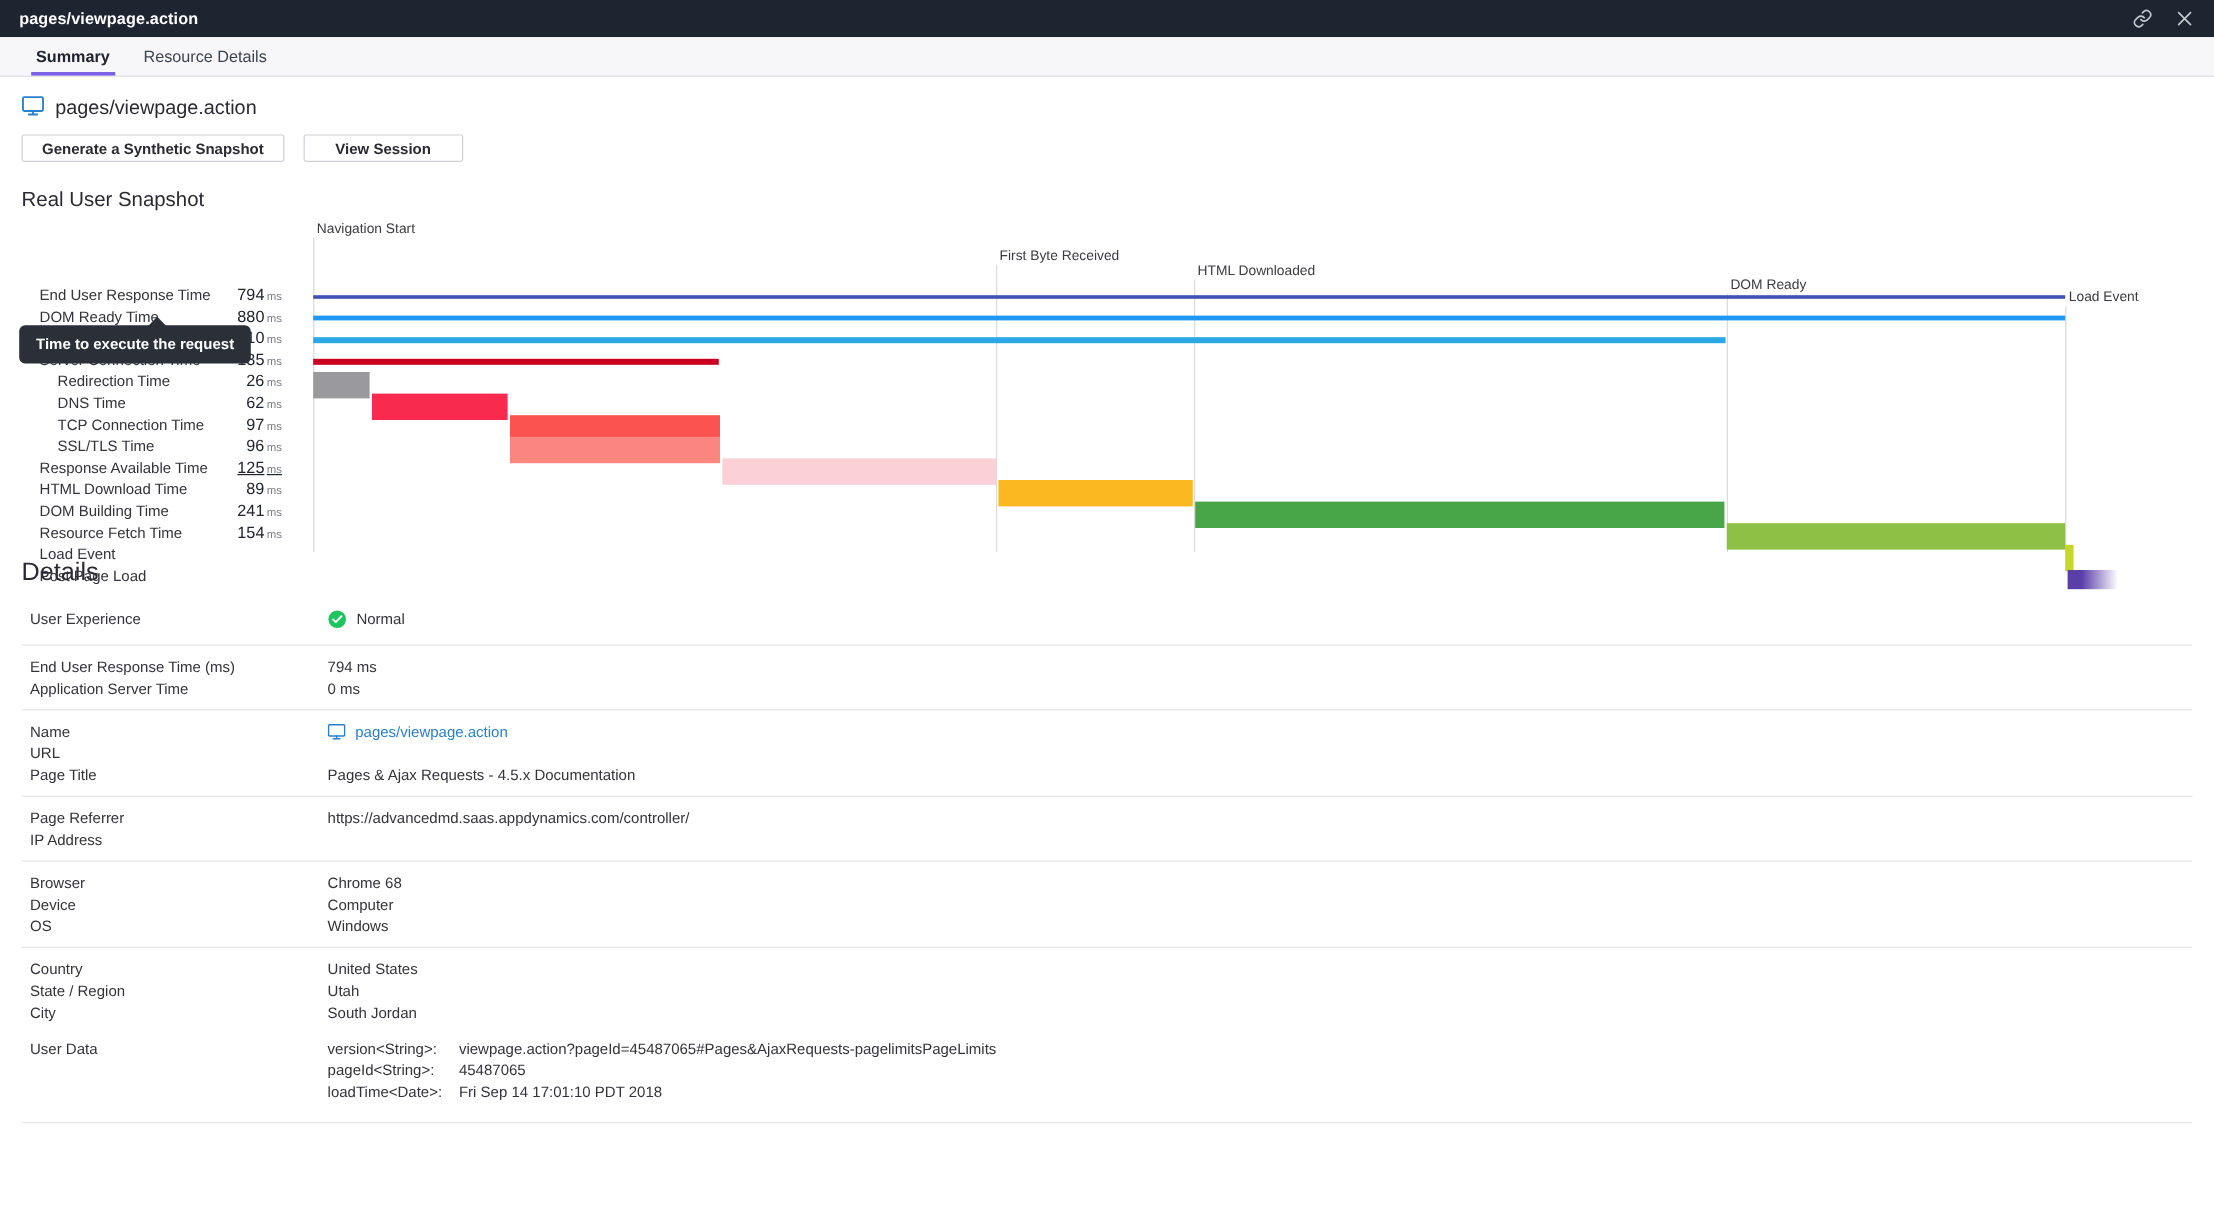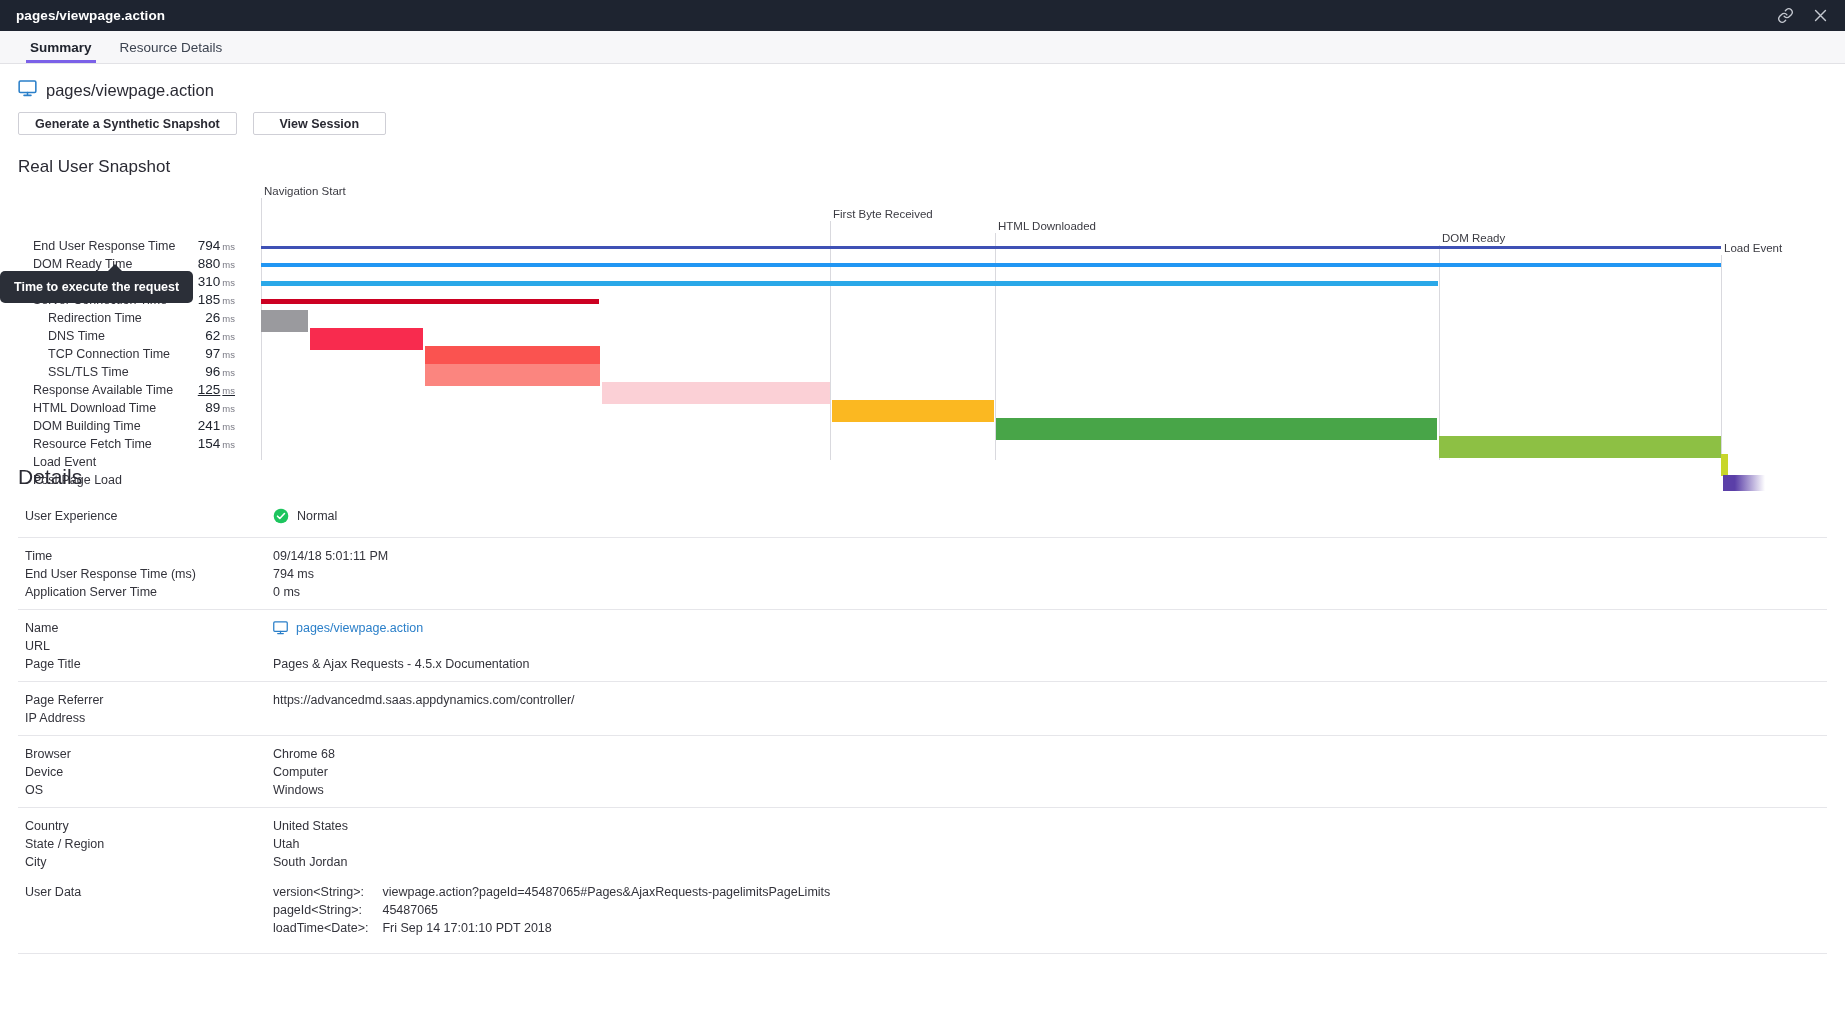--- a/index.html
+++ b/index.html
@@ -282,21 +282,21 @@
         <div class="row-value" style="left: 150px; width: 85px; top: 233px;"><span>241</span><span class="row-unit">ms</span></div>
         <div class="bar" style="left: 996px; width: 441px; height: 22px; top: 233px; background: rgb(72, 165, 72);"></div>
         <div class="row-label" style="left: 33px; top: 252px;">Resource Fetch Time</div>
         <div class="row-value" style="left: 150px; width: 85px; top: 251px;"><span>154</span><span class="row-unit">ms</span></div>
         <div class="bar" style="left: 1439px; width: 282px; height: 22px; top: 251px; background: rgb(141, 192, 68);"></div>
         <div class="row-label" style="left: 33px; top: 270px;">Load Event</div>
         <div class="bar" style="left: 1721px; width: 7px; height: 22px; top: 269px; background: rgb(200, 214, 43);"></div>
         <div class="row-label" style="left: 33px; top: 288px;">Post Page Load</div>
         <div class="bar" style="left: 1723px; width: 42px; height: 16px; top: 290px; background: linear-gradient(to right, rgb(91, 63, 168) 0%, rgb(91, 63, 168) 28%, rgb(255, 255, 255) 100%);"></div>
       </div>
-    <div id="tooltip" style="left: 0px; top: 86px; text-align: center;">Time to execute the request</div>
+    <div id="tooltip" style="left: 16px; top: 86px; text-align: center;">Time to execute the request</div>
   </div>
 </div>
 
 <div id="details">
   <div id="details-title">Details</div>
   <div id="details-groups">
       <div class="dgroup">
         <div class="drow" style="min-height: 26px; align-items: center;">
           <div class="dlabel">User Experience</div>
           <div class="dvalue">
@@ -304,24 +304,20 @@
               <svg width="16" height="16" viewBox="0 0 24 24">
                 <circle cx="12" cy="12" r="11" fill="#1dc55e"></circle>
                 <path d="M6.8 12.3l3.4 3.4 7-7.4" fill="none" stroke="#fff" stroke-width="2.4" stroke-linecap="round" stroke-linejoin="round"></path>
               </svg>
             </span>
             <span>Normal</span>
           </div>
         </div>
       </div>
       <div class="dgroup">
-        <div class="drow">
-          <div class="dlabel">Time</div>
-          <div class="dvalue">09/14/18 5:01:11 PM</div>
-        </div>
         <div class="drow">
           <div class="dlabel">End User Response Time (ms)</div>
           <div class="dvalue">794 ms</div>
         </div>
         <div class="drow">
           <div class="dlabel">Application Server Time</div>
           <div class="dvalue">0 ms</div>
         </div>
       </div>
       <div class="dgroup">

